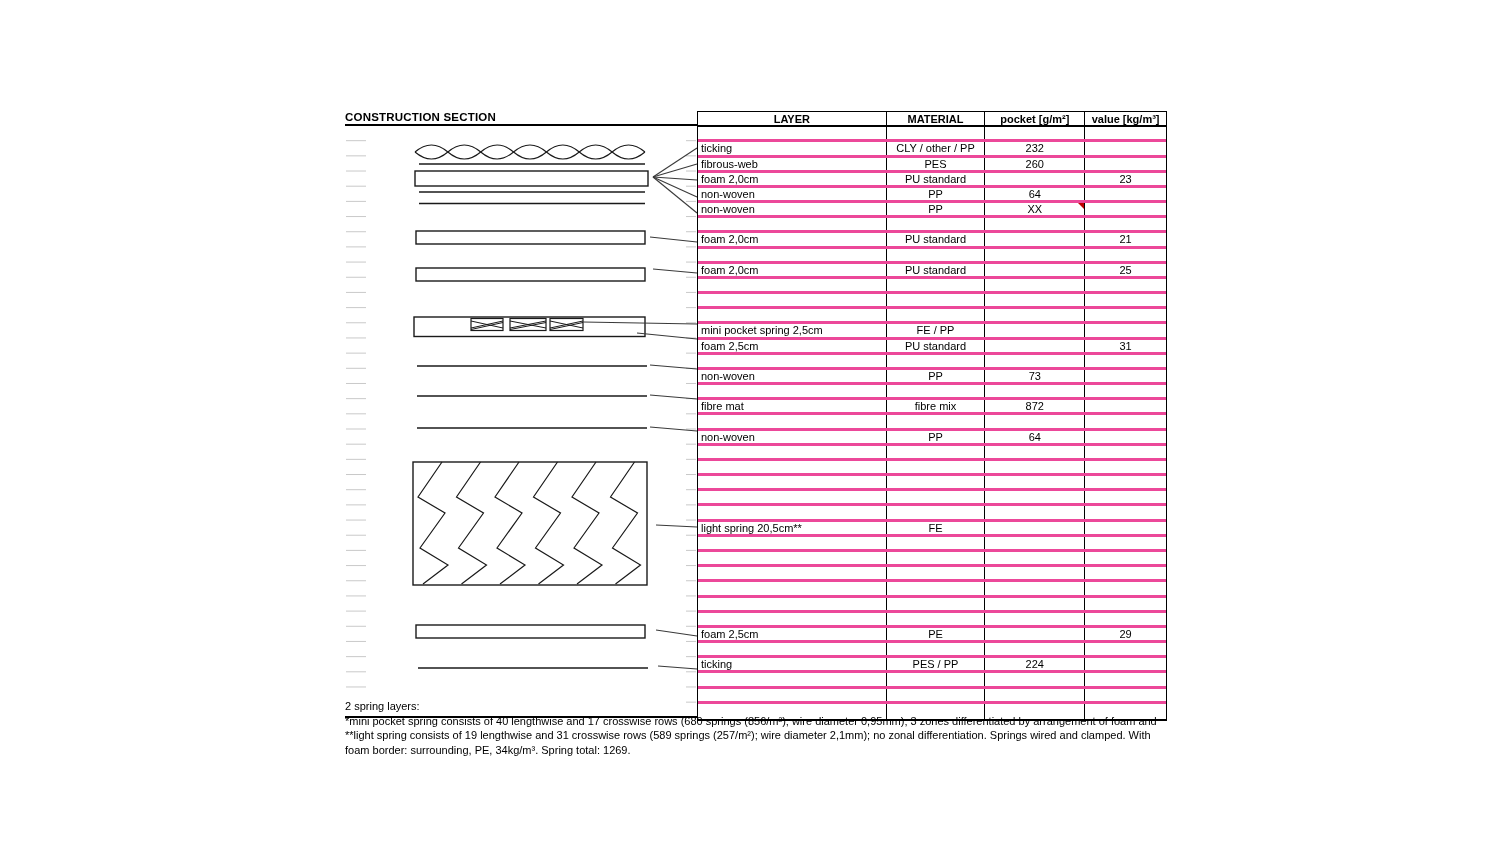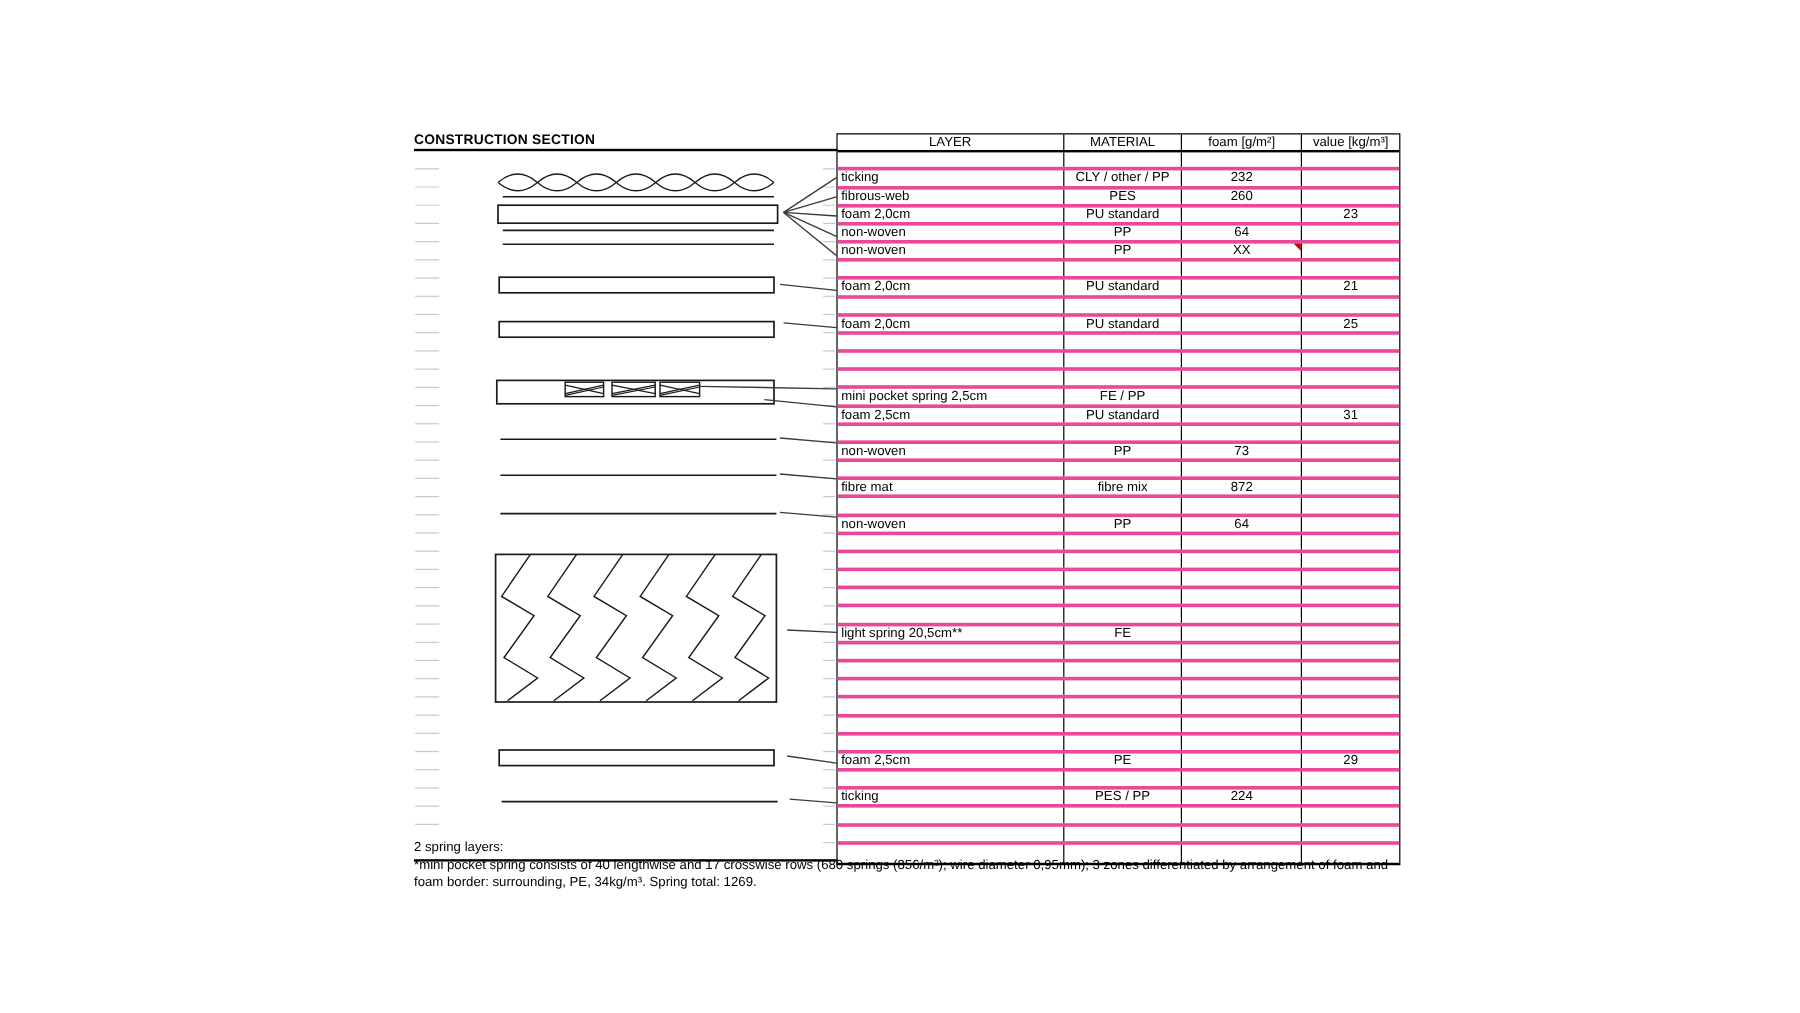--- a/index.html
+++ b/index.html
@@ -20,21 +20,21 @@
   }
   .grid-table {
     position:absolute; left:697px; top:83px; width:470px;
     border-left:1px solid #000; border-top:1px solid #000; border-right:1px solid #000;
     border-bottom:2px solid #000;
     font-size:11px;
   }
   .grow {
     display:flex; height:15.175px; border-bottom:3px solid #ec4899;
   }
-  .grow.header { font-weight:normal; border-bottom:2px solid #000;text-align:center; }
+  .grow.header { font-weight:bold; border-bottom:2px solid #000;text-align:center; }
   .grow:last-child { border-bottom:none; }
   .gcell {
     position:relative; height:100%; border-right:1px solid #000;
     display:flex; align-items:center; justify-content:center;
     white-space:nowrap; overflow:visible; line-height:1;
     padding-top:1px;
   }
   .gcell:last-child { border-right:none; }
   .c0 { width:189px; justify-content:flex-start; padding-left:3px; }
   .c1 { width:99px; }
@@ -183,21 +183,21 @@
       <line x1="650" y1="399" x2="697" y2="403" stroke="#3a3a3a" stroke-width="1.1"></line>
       <line x1="656" y1="497" x2="697" y2="499" stroke="#3a3a3a" stroke-width="1.1"></line>
       <line x1="656" y1="602" x2="697" y2="608" stroke="#3a3a3a" stroke-width="1.1"></line>
       <line x1="658" y1="638" x2="697" y2="641" stroke="#3a3a3a" stroke-width="1.1"></line>
     </svg>
 
   <div class="grid-table">
     <div class="grow header">
       <div class="gcell c0">LAYER</div>
       <div class="gcell c1">MATERIAL</div>
-      <div class="gcell c2">foam [g/m²]</div>
+      <div class="gcell c2">pocket [g/m²]</div>
       <div class="gcell c3">value [kg/m³]</div>
     </div>
     <div id="rows">
         <div class="grow">
           <div class="gcell c0"></div>
           <div class="gcell c1"></div>
           <div class="gcell c2"></div>
           <div class="gcell c3"></div>
         </div>
         <div class="grow">
@@ -427,16 +427,17 @@
           <div class="gcell c1"></div>
           <div class="gcell c2"></div>
           <div class="gcell c3"></div>
         </div>
       </div>
   </div>
 
   <div class="footnote">
     <div>2 spring layers:</div>
     <div>*mini pocket spring consists of 40 lengthwise and 17 crosswise rows (680 springs (856/m²); wire diameter 0,95mm); 3 zones differentiated by arrangement of foam and</div>
+    <div>**light spring consists of 19 lengthwise and 31 crosswise rows (589 springs (257/m²); wire diameter 2,1mm); no zonal differentiation. Springs wired and clamped. With</div>
     <div>foam border: surrounding, PE, 34kg/m³. Spring total: 1269.</div>
   </div>
 
 </div>
 
 </body></html>

